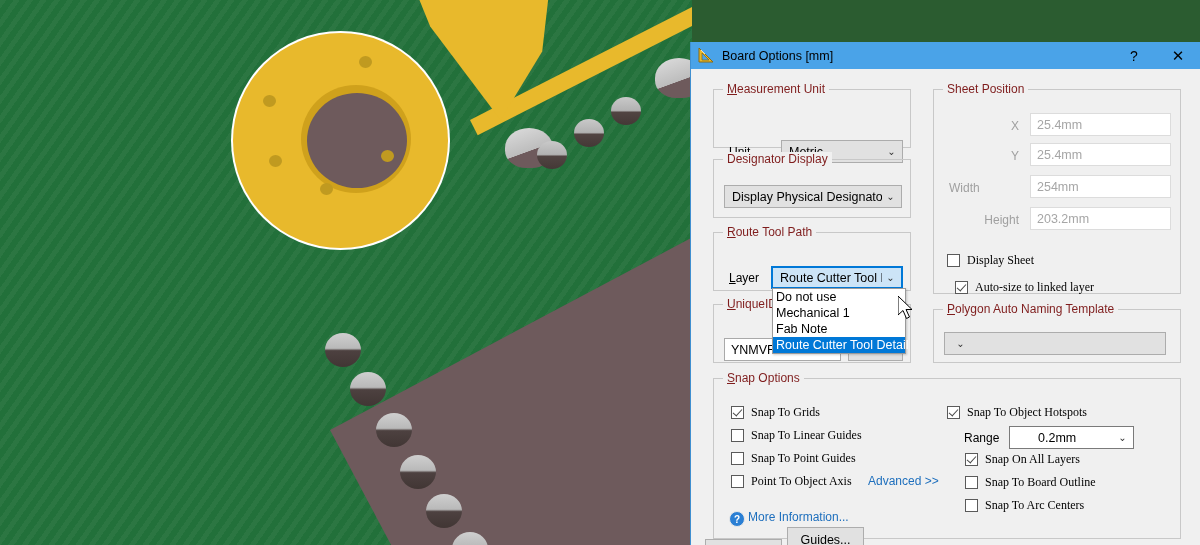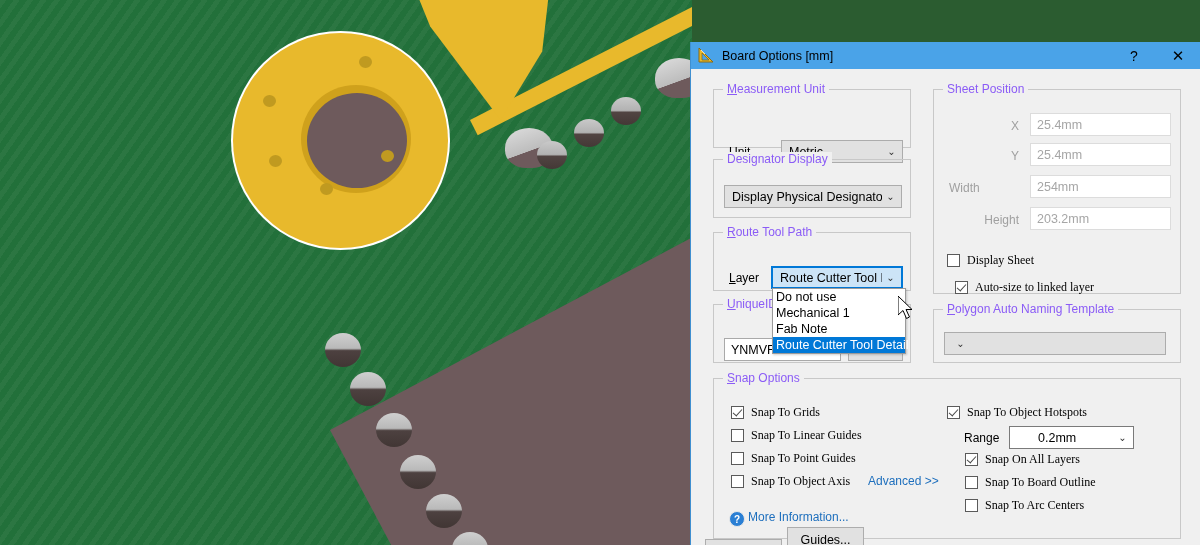--- a/index.html
+++ b/index.html
@@ -49,21 +49,21 @@
   .title-txt{font-size:12.5px;color:#000;flex:1 1 auto;}
   .tb-btn{width:44px;height:27px;display:flex;align-items:center;justify-content:center;
     font-size:14px;color:#000;}
   .tb-btn.close{font-size:15px;}
 
   .body{position:absolute;left:0;top:27px;right:0;bottom:0;}
 
   
   .grp{position:absolute;border:1px solid #c8c8c8;background:transparent;}
   .grp>legend,.grp-title{position:absolute;top:-8px;left:9px;background:#f0f0f0;
-    padding:0 4px;font-size:12px;color:#8b5cf6;white-space:nowrap;}
+    padding:0 4px;font-size:12px;color:#7f1d1d;white-space:nowrap;}
   .u{text-decoration:underline;}
 
   .lbl{position:absolute;font-size:12px;color:#000;}
   .lbl.dis{color:#a0a0a0;}
 
   .combo{position:absolute;box-sizing:border-box;background:#e1e1e1;border:1px solid #acacac;
     height:23px;display:flex;align-items:center;padding:0 2px 0 7px;font-size:12.5px;overflow:hidden;}
   .combo .cv{flex:1 1 auto;white-space:nowrap;overflow:hidden;}
   .combo .caret{flex:0 0 auto;width:17px;text-align:center;font-size:10px;color:#333;}
   .combo.white{background:#fff;border:1px solid #7a7a7a;padding-left:28px;}
@@ -227,21 +227,21 @@
     <div class="chk" style="left:40px;top:359px">
       <span class="box"></span>
       <span>Snap To Linear Guides</span>
     </div>
     <div class="chk" style="left:40px;top:382px">
       <span class="box"></span>
       <span>Snap To Point Guides</span>
     </div>
     <div class="chk" style="left:40px;top:405px">
       <span class="box"></span>
-      <span>Snap To Object Axis</span>
+      <span>Point To Object Axis</span>
     </div>
     <span class="link" style="left:177px;top:405px">Advanced &gt;&gt;</span>
 
     <div class="help-ico" style="left:38px;top:442px">?</div>
     <span class="link" style="left:57px;top:441px">More Information...</span>
 
     <div class="chk" style="left:256px;top:336px">
       <span class="box on"></span>
       <span>Snap To Object Hotspots</span>
     </div>

